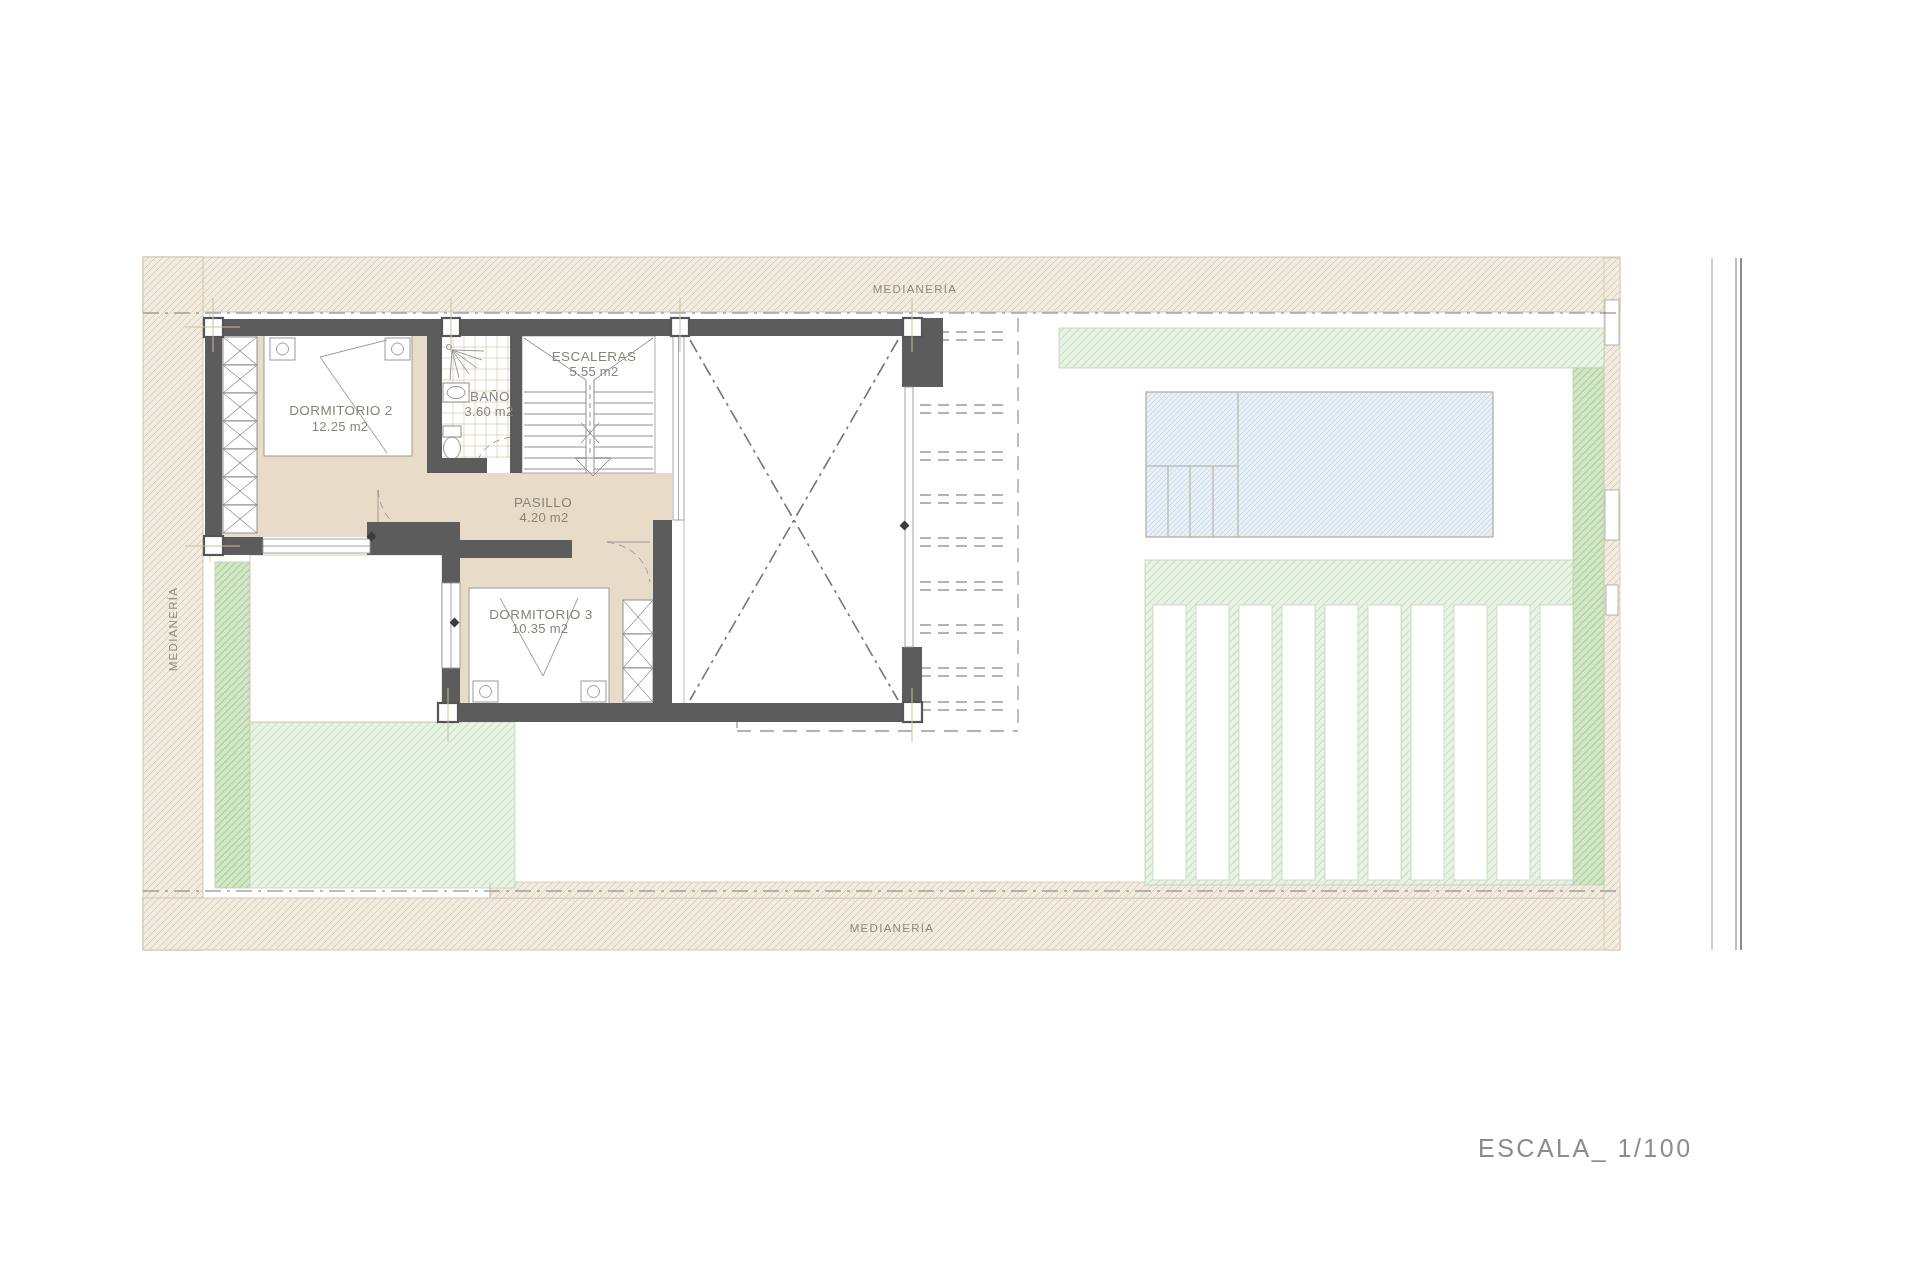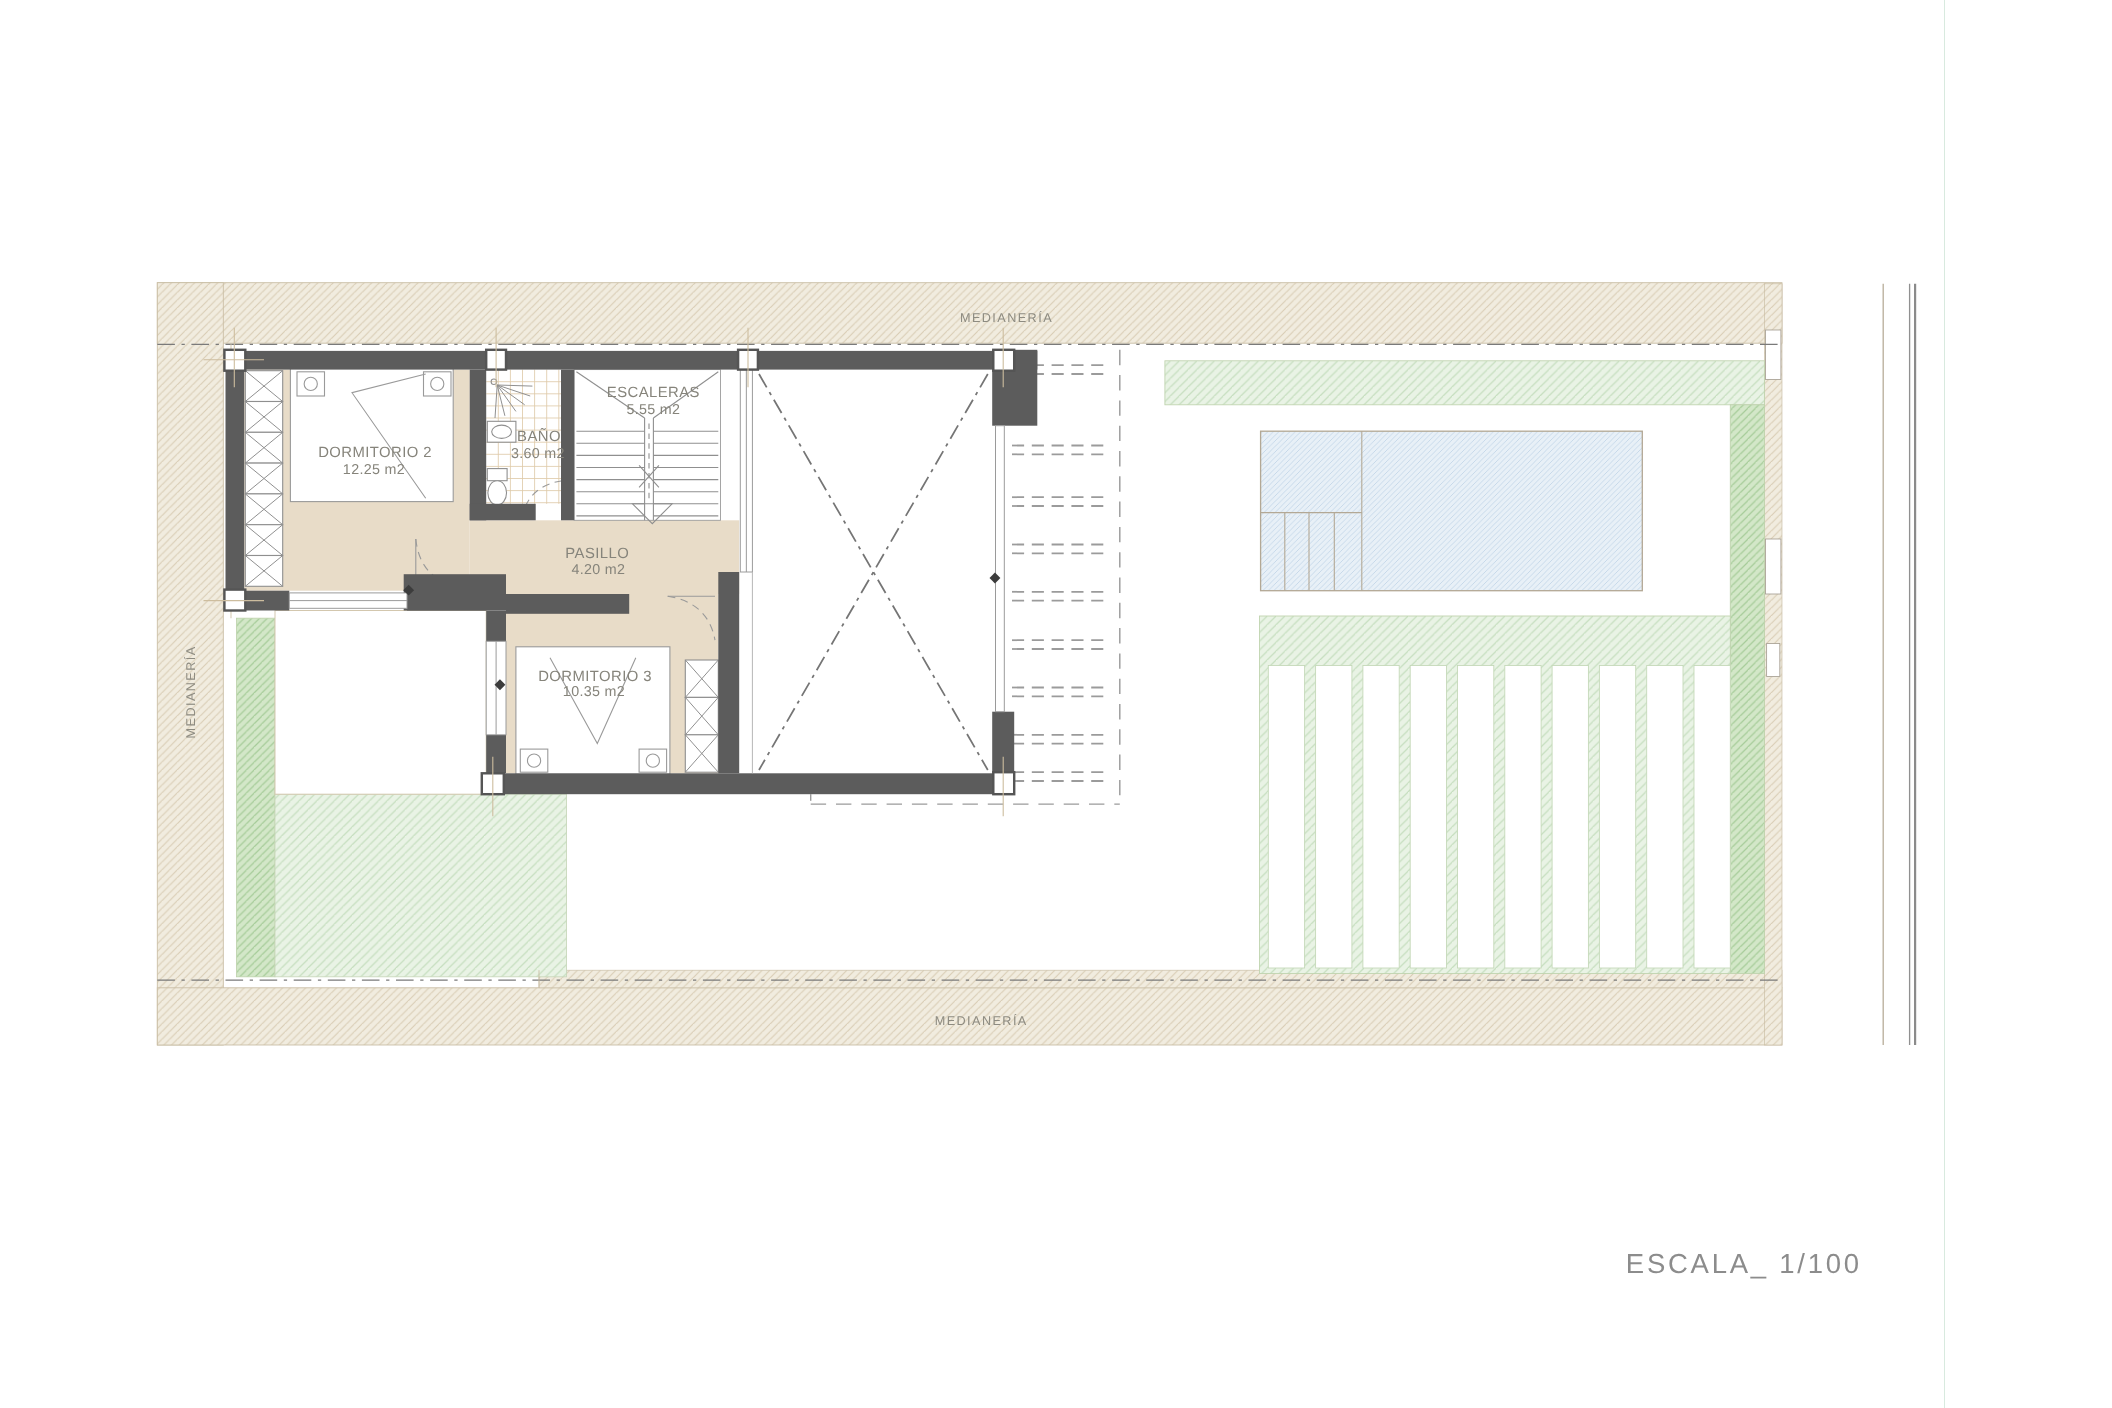--- a/index.html
+++ b/index.html
@@ -1,16 +1,16 @@
 <!DOCTYPE html>
 <html><head>
 <meta charset="utf-8">
 <style>
   html,body{margin:0;padding:0;background:#fff;}
-  #page{position:relative;width:1768px;height:1280px;background:#15803d;overflow:hidden;
+  #page{position:relative;width:1920px;height:1280px;background:#15803d;overflow:hidden;
         font-family:"Liberation Sans",sans-serif;}
   svg{position:absolute;left:0;top:0;}
   text{font-family:"Liberation Sans",sans-serif;fill:#86847b;}
   .room-name{font-size:13.5px;letter-spacing:.4px;}
   .room-area{font-size:13px;letter-spacing:.3px;}
   .boundary-label{font-size:11.5px;letter-spacing:1.3px;fill:#8d8b81;}
   .scale-label{font-size:25px;letter-spacing:2.5px;fill:#8c8c8c;}
 </style>
 </head>
 <body>

